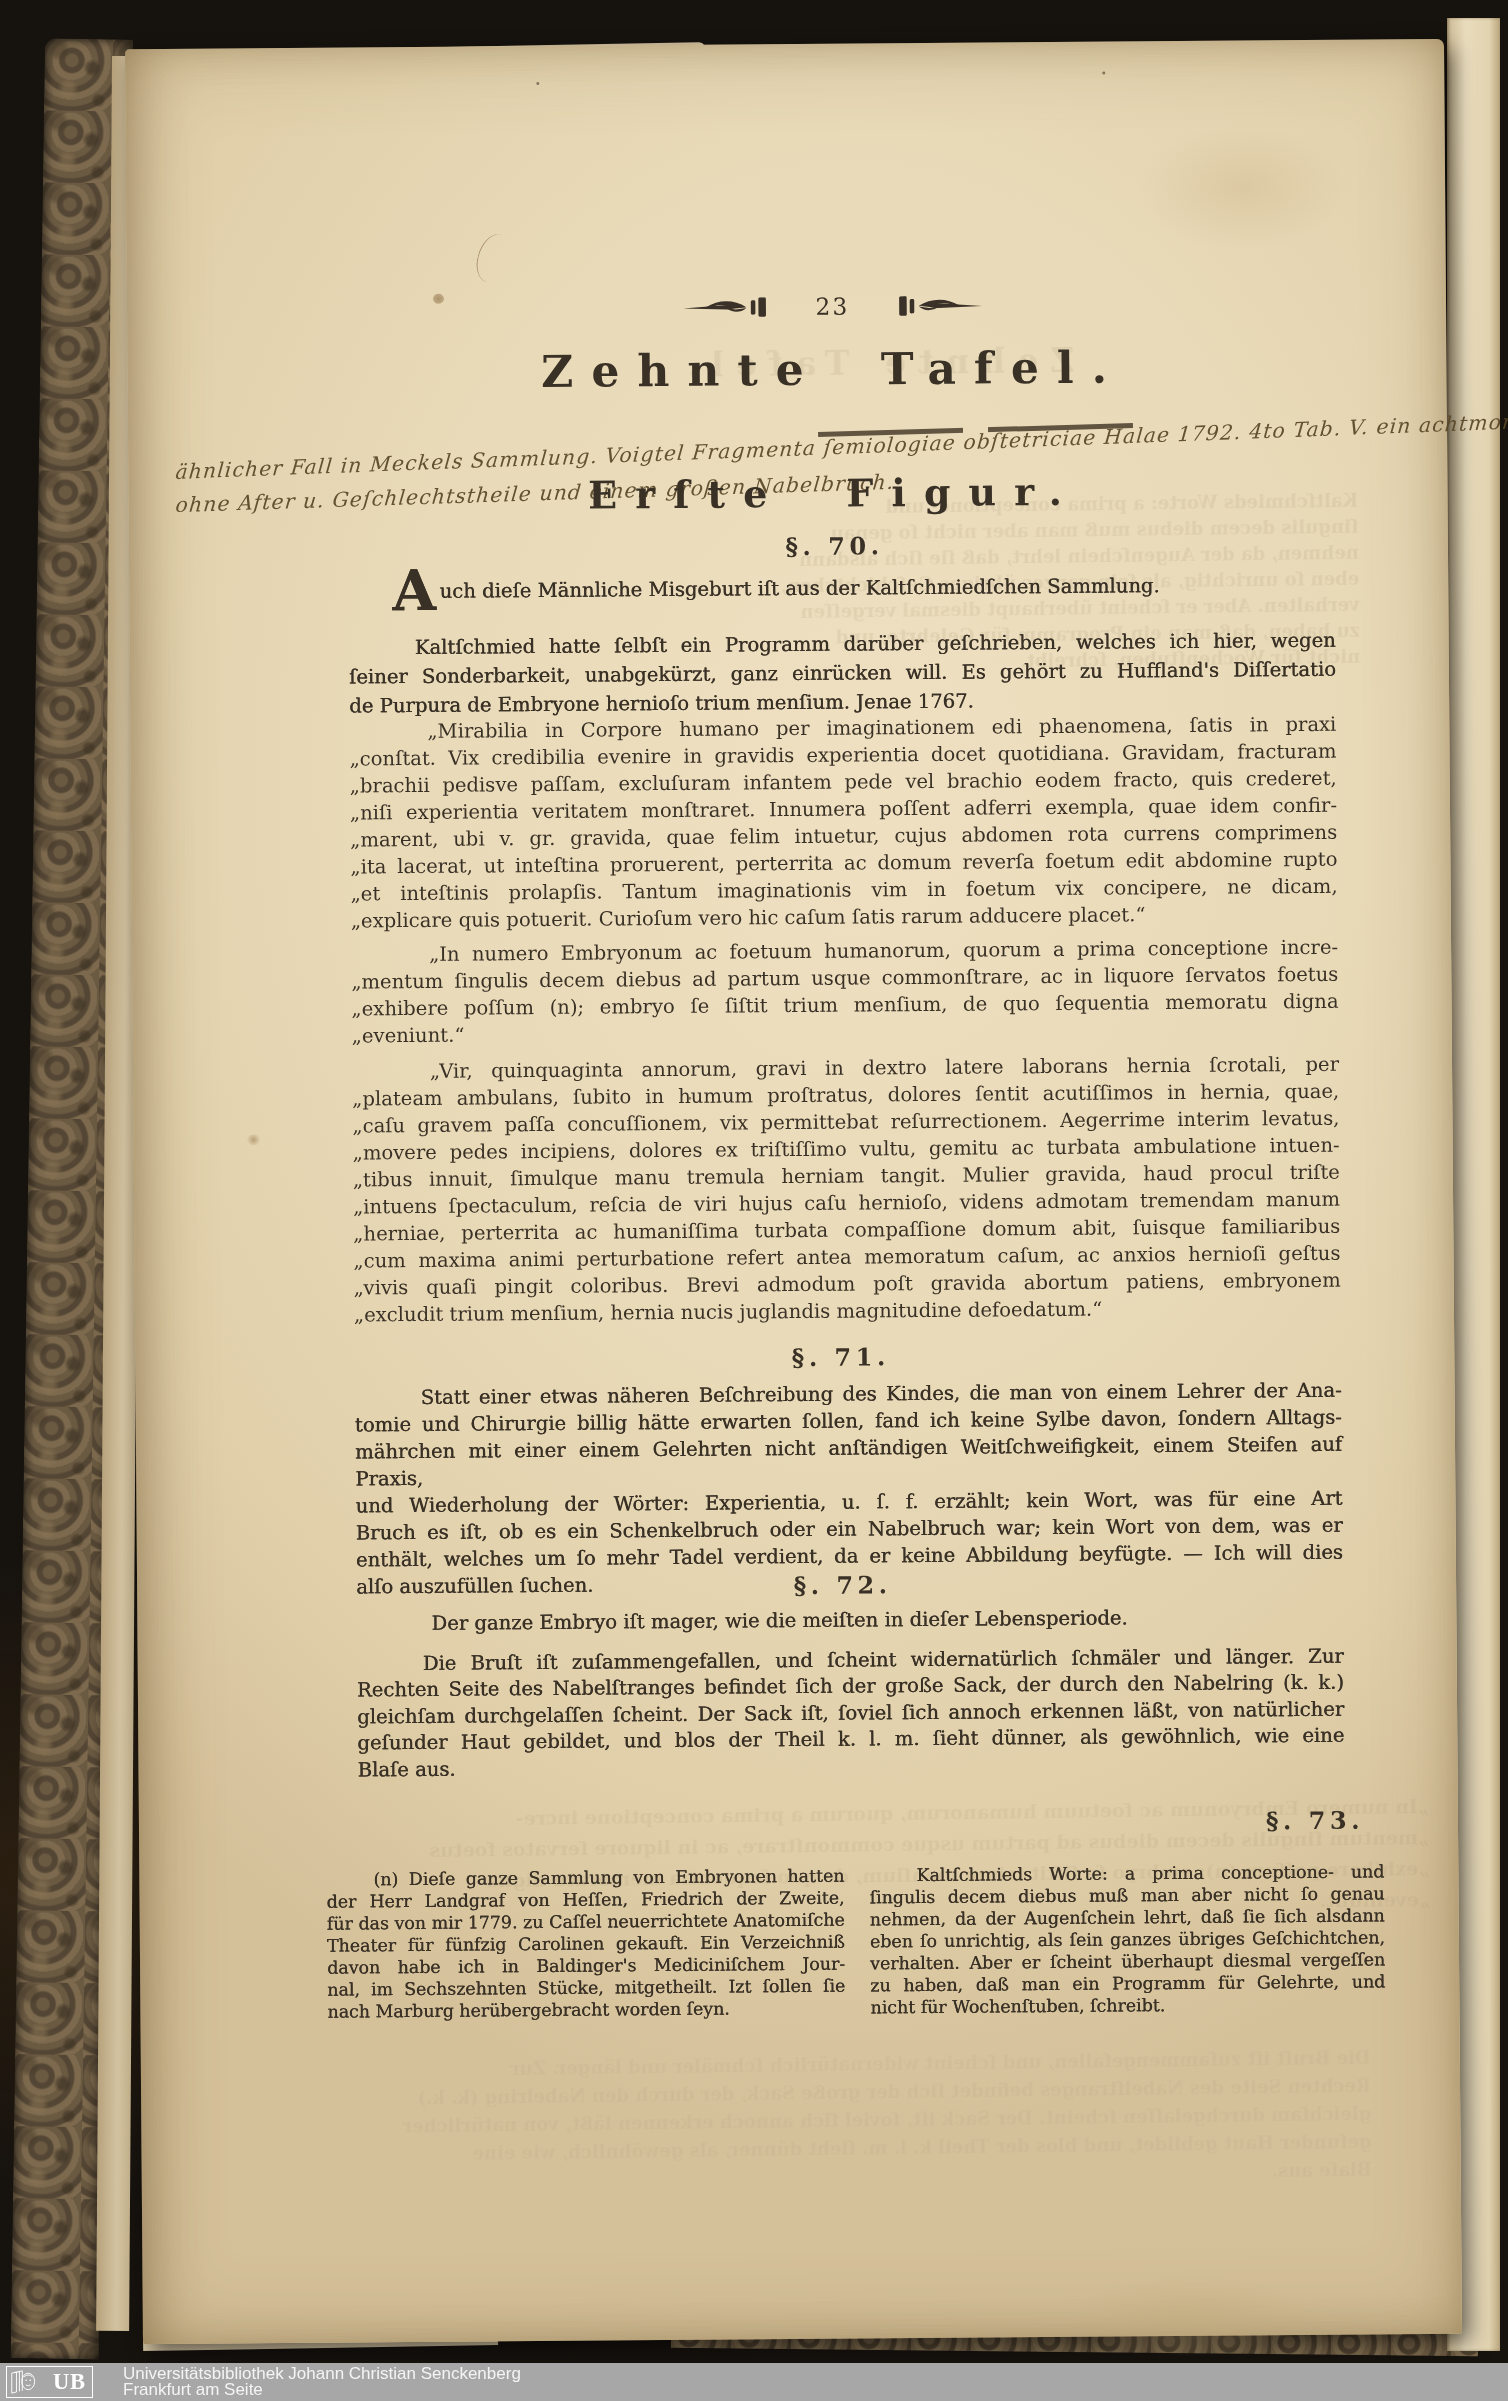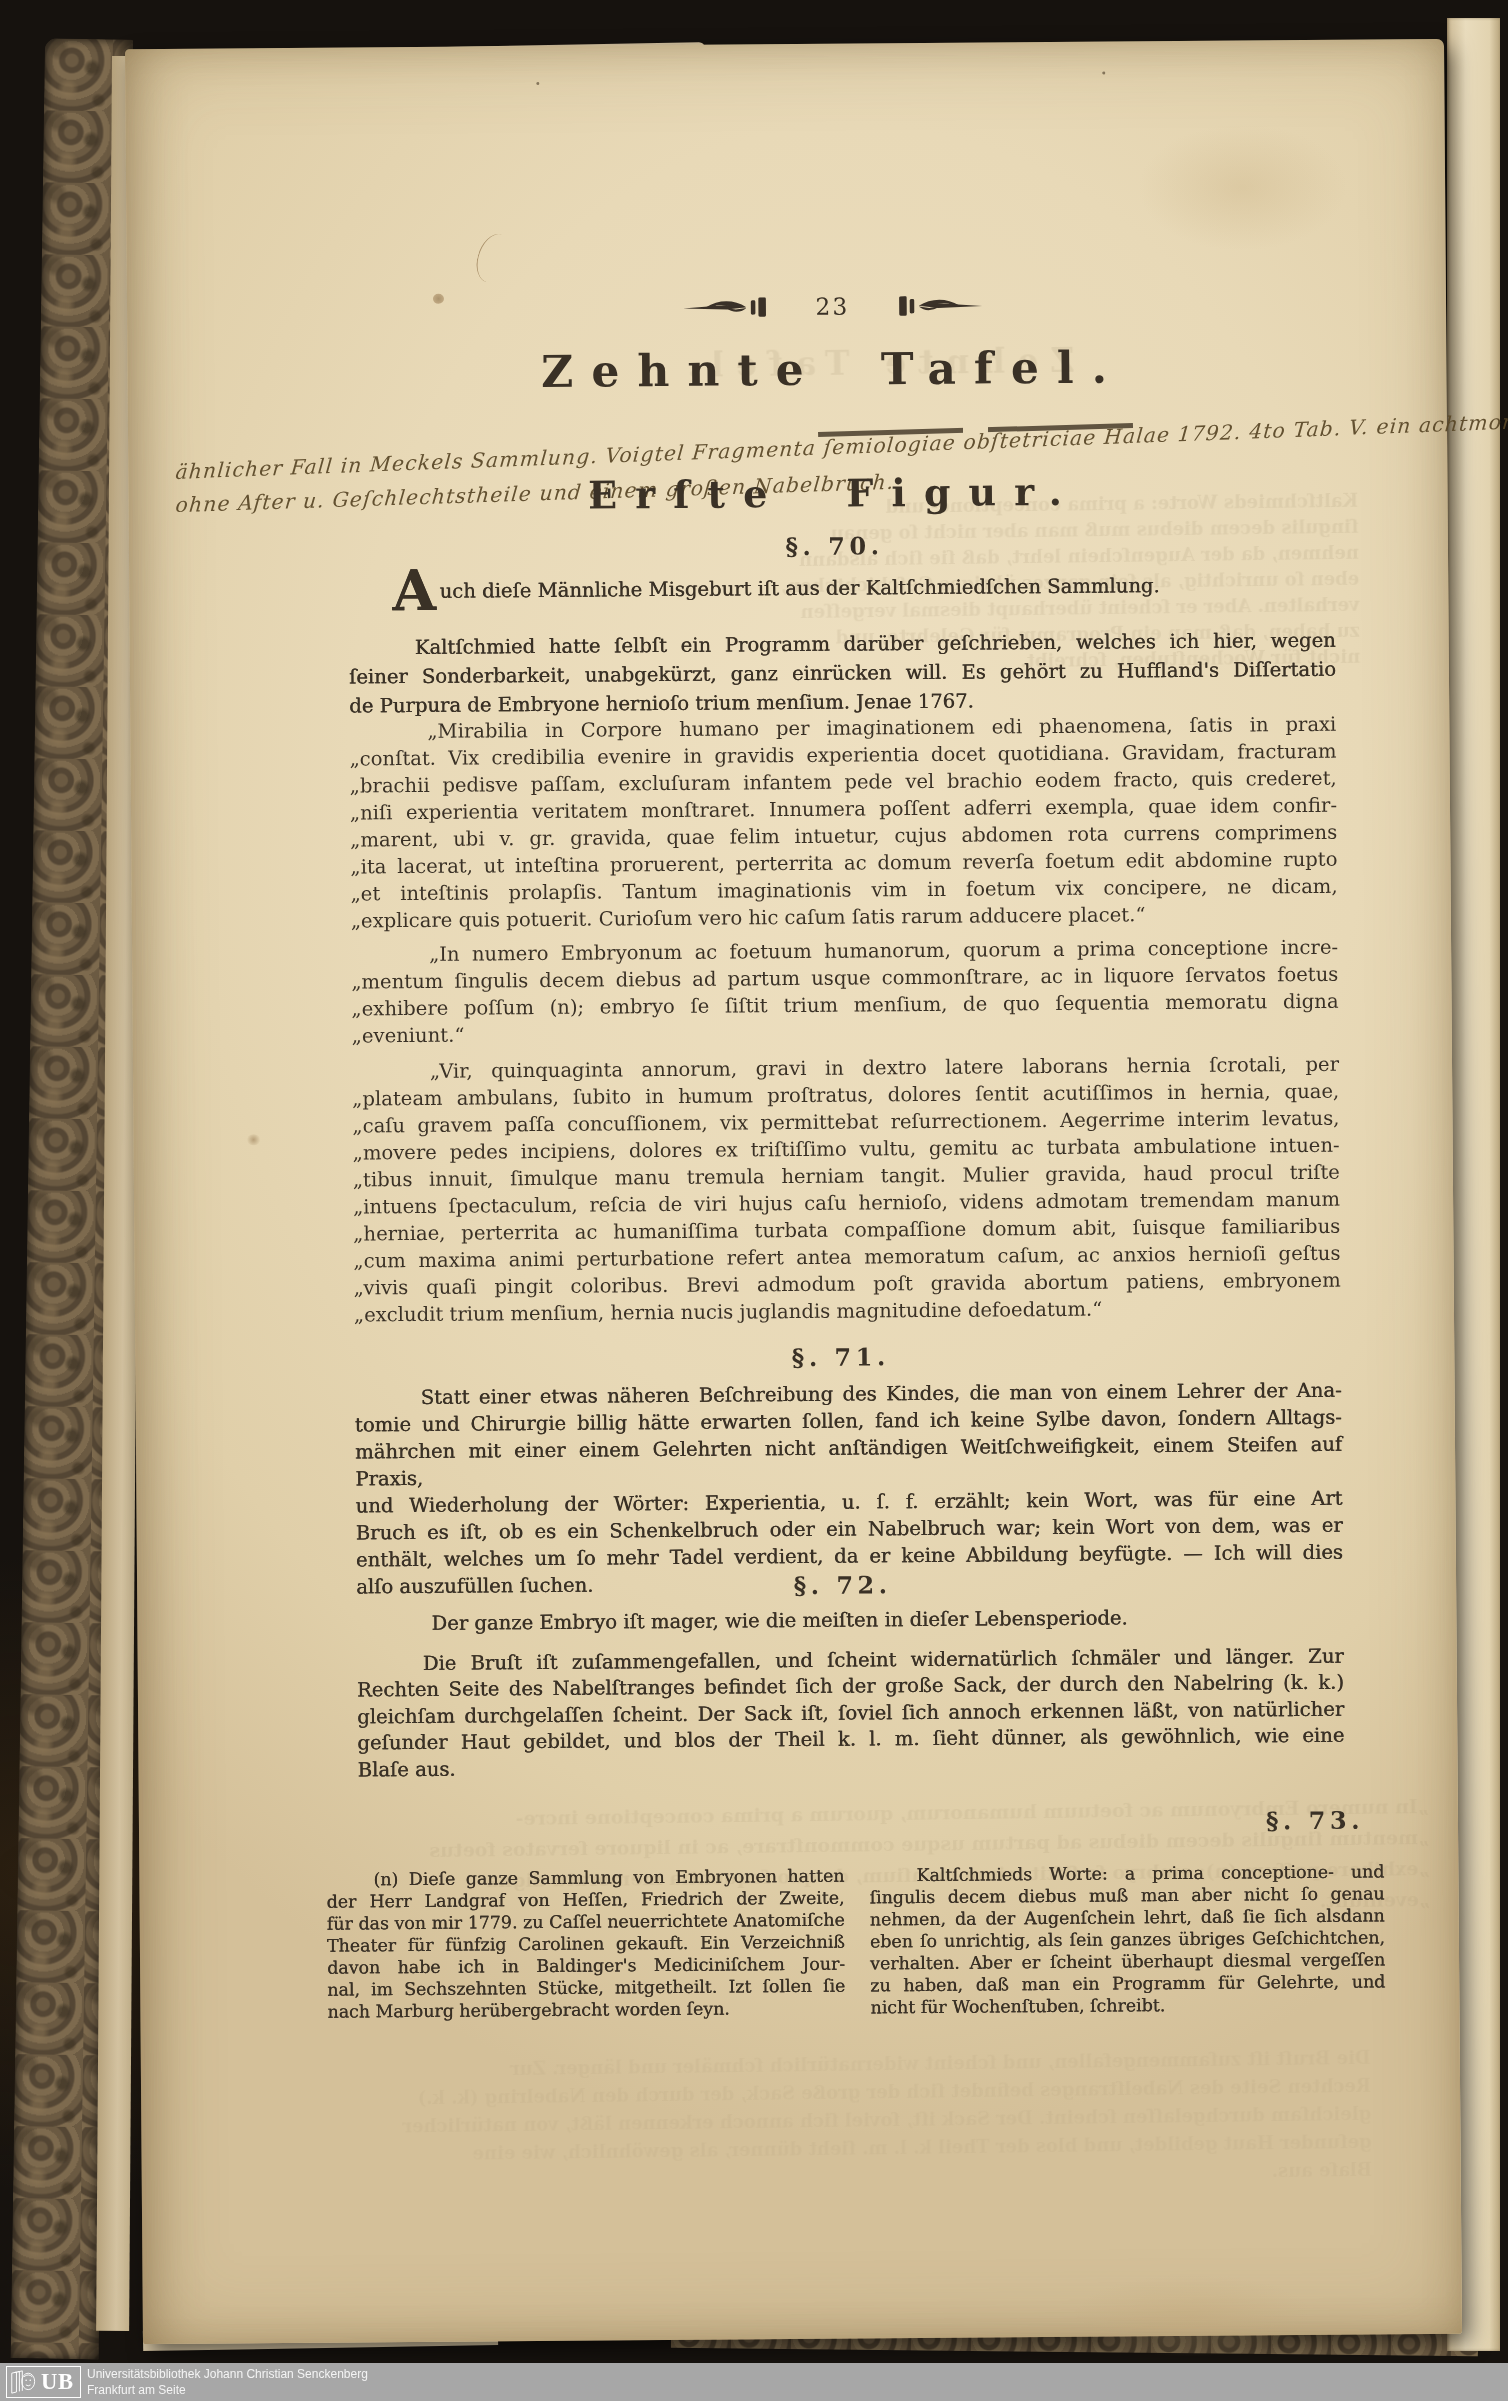--- a/index.html
+++ b/index.html
@@ -108,24 +108,24 @@
   .latin.indf .tline:first-child{padding-left:78px;}
   .footnotes{top:1821px;left:0;width:100%;height:211px;}
   .fn{position:absolute;font-size:17.4px;line-height:22px;text-shadow:0.3px 0 0 currentColor;}
   .fn.left{left:6px;width:518px;}
   .fn.right{left:549px;width:515px;}
   .fn.indf .tline:first-child{padding-left:47px;}
   
   .footer-bar{position:absolute;left:0;bottom:0;width:1509px;height:38px;background:#a7a7a7;
     z-index:10;display:flex;align-items:center;}
   .logo-box{margin-left:6px;height:30px;border:1.5px solid #fff;display:flex;align-items:center;
-    gap:4px;padding:0 6px 0 3px;}
+    gap:16px;padding:0 6px 0 3px;}
   .logo-box .ub{color:#fff;font-size:22.6px;font-weight:bold;font-family:"Liberation Serif",serif;letter-spacing:0.8px;}
-  .lib-text{margin-left:6px;color:#f4f4f4;font-family:"Liberation Sans",sans-serif;
-    font-size:12px;line-height:16px;}
+  .lib-text{margin-left:30px;color:#f4f4f4;font-family:"Liberation Sans",sans-serif;
+    font-size:17px;line-height:16px;}
 </style>
 </head>
 <body>
 
 <div class="cover-edge"></div>
 <div class="sheet-left"></div>
 <div class="sheet-top"></div>
 <div class="sheet-bottom"></div>
 <div class="book-bottom"></div>
 <div class="fore-edge"></div>

